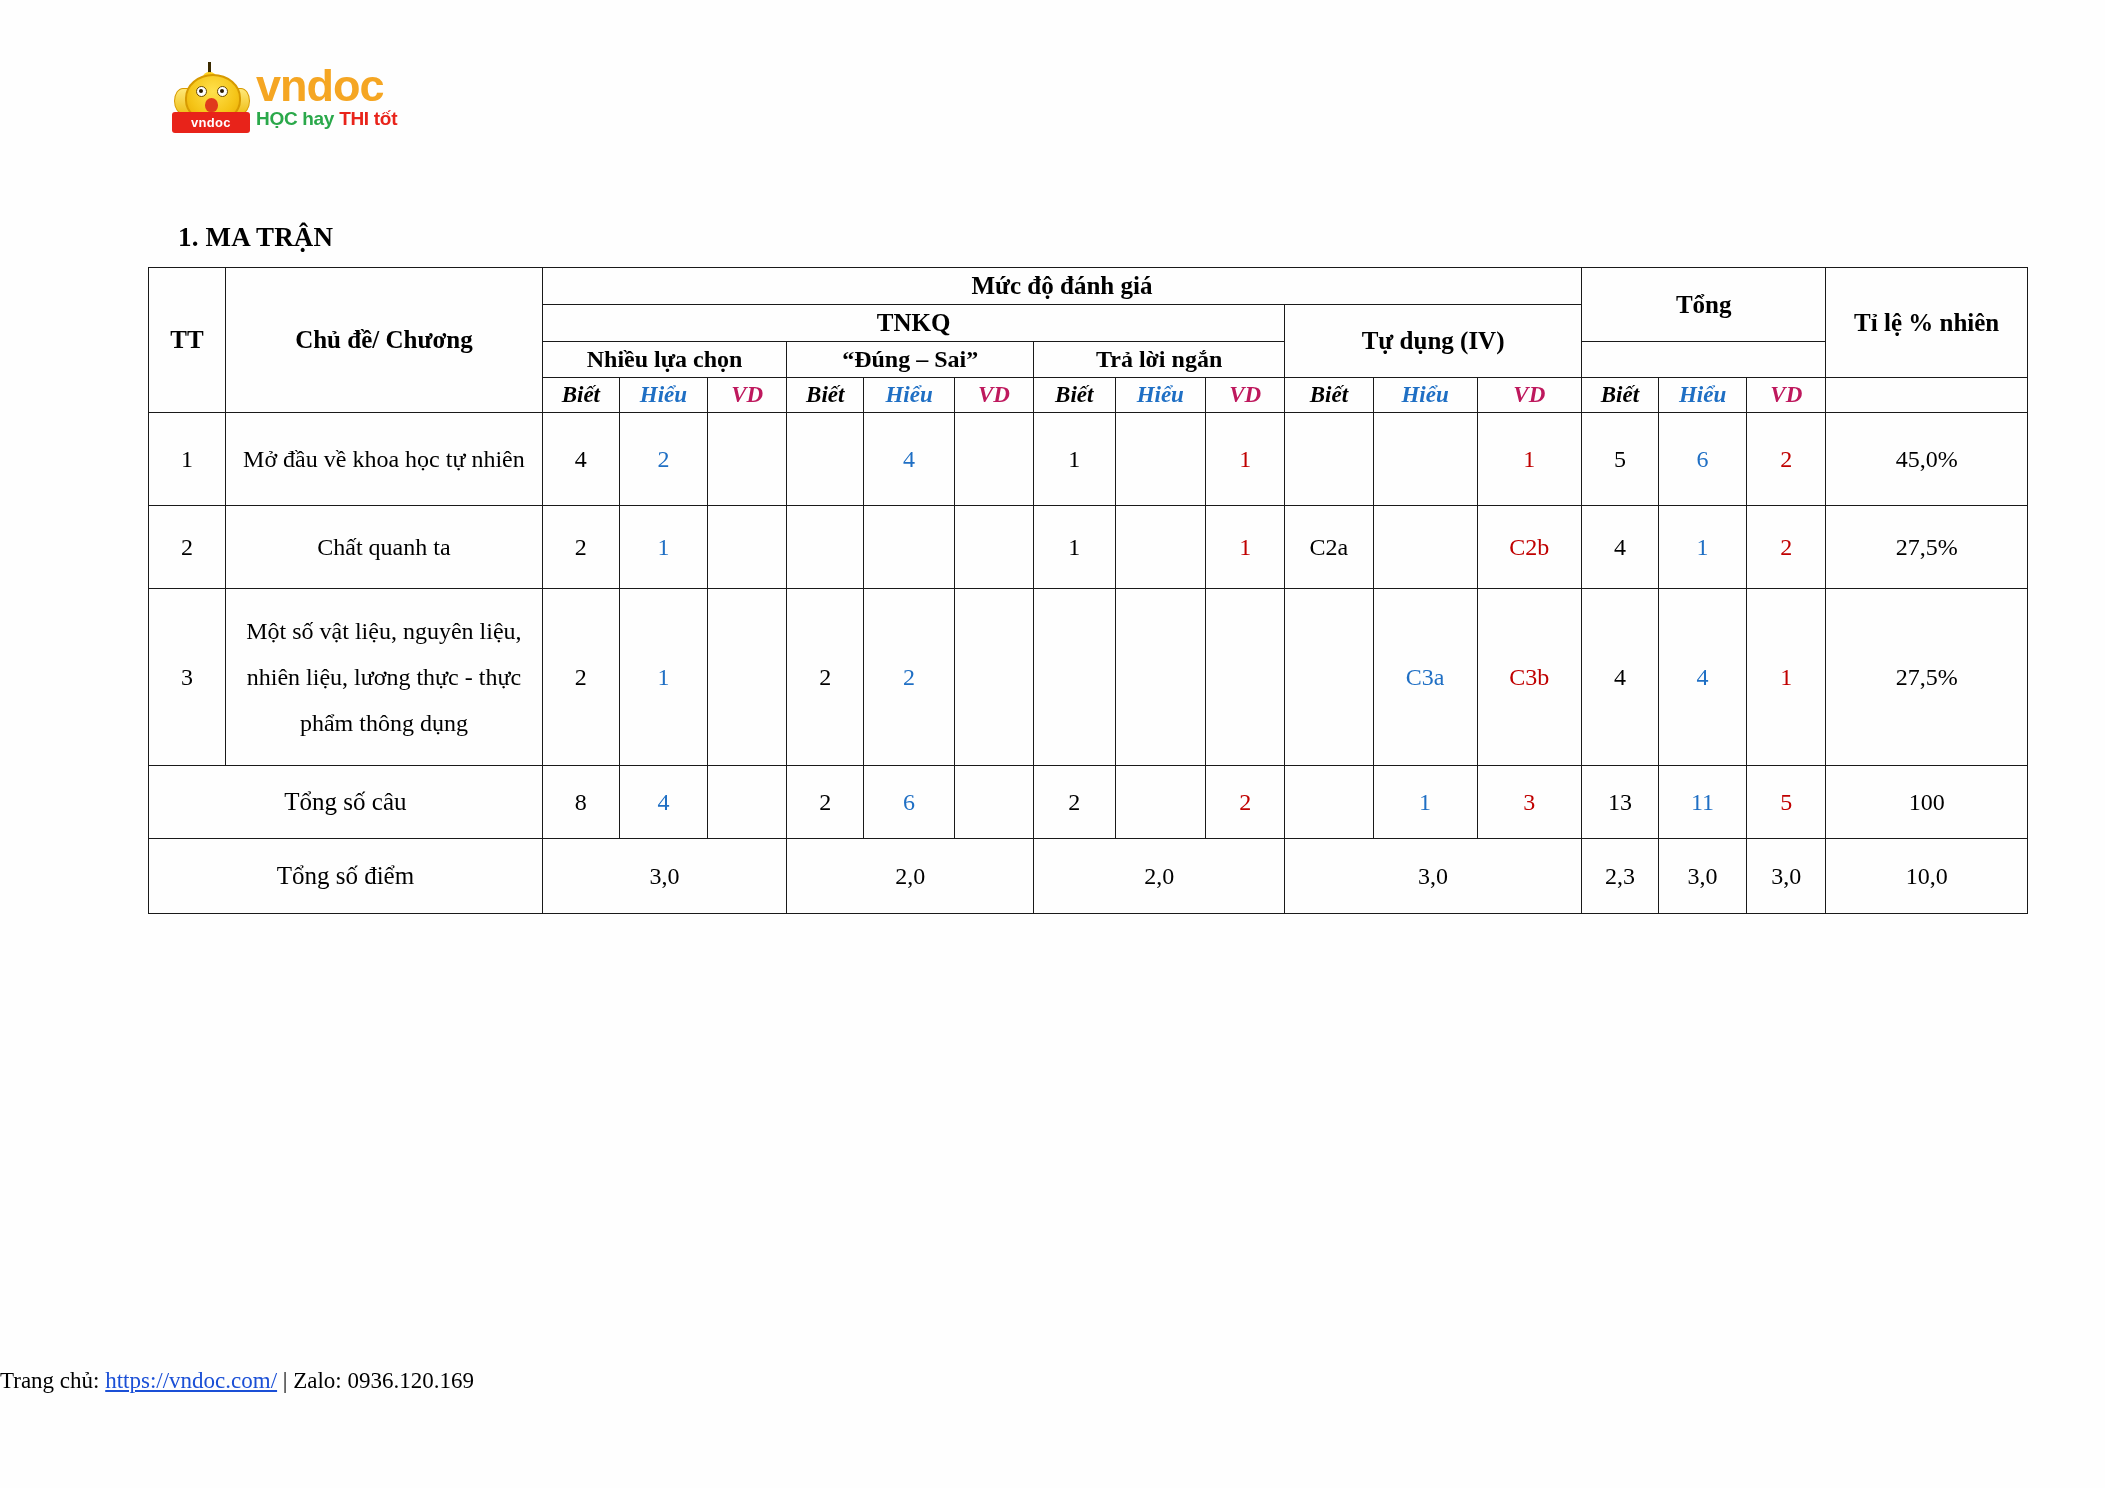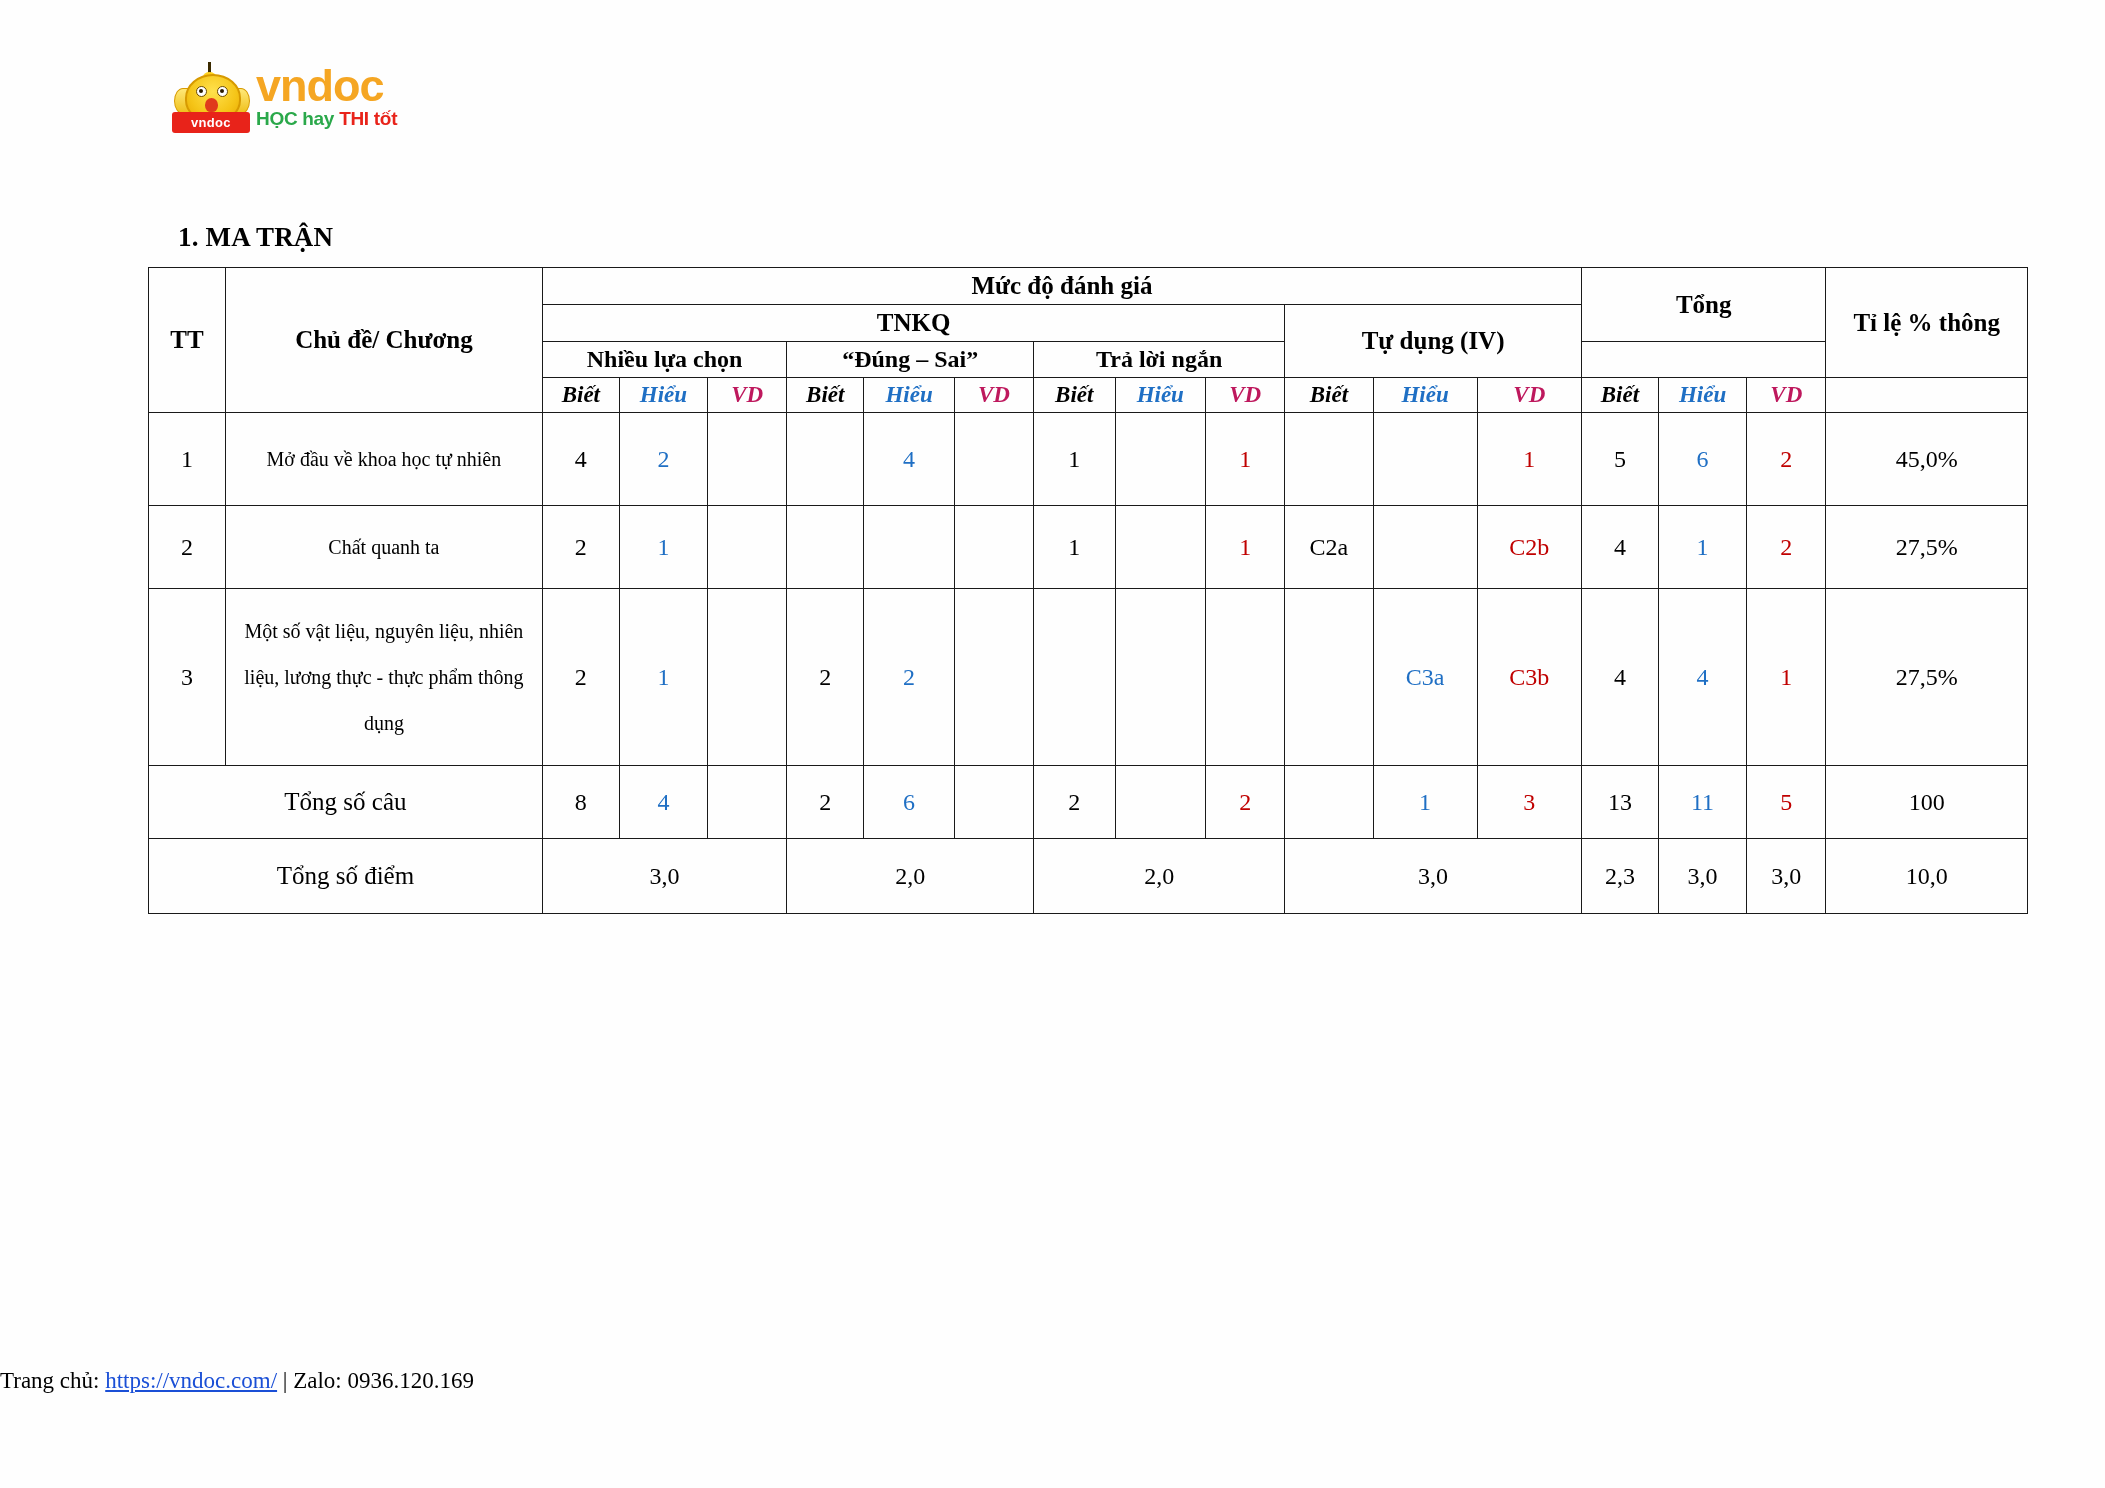--- a/index.html
+++ b/index.html
@@ -185,21 +185,21 @@
   .lvl-biet { color: #000000; }
   .lvl-hieu { color: #1f6fc4; }
   .lvl-vd   { color: #be185d; }
 
   .v-black { color: #000000; }
   .v-blue  { color: #1f6fc4; }
   .v-red   { color: #c00000; }
 
   .topic {
     text-align: center;
-    font-size: 20px;
+    font-size: 24px;
     line-height: 46px;
     padding: 6px 14px;
   }
   .idx { font-weight: bold; font-size: 24px; }
   .totals-label { font-weight: bold; font-size: 25px; }
 
   .row1 td { height: 84px; }
   .row2 td { height: 74px; }
   .row3 td { height: 168px; }
   .rowt  td { height: 64px; }
@@ -268,21 +268,21 @@
         <col style="width:78px">
         <col style="width:70px">
       <col style="width:178px">
     </colgroup>
     <thead>
       <tr>
         <th rowspan="4" class="hdr-mid">TT</th>
         <th rowspan="4" class="hdr-mid">Chủ đề/ Chương</th>
         <th colspan="12" class="hdr-big">Mức độ đánh giá</th>
         <th colspan="3" rowspan="2" class="hdr-mid">Tổng</th>
-        <th rowspan="3" class="hdr-mid">Tỉ lệ % thông</th>
+        <th rowspan="3" class="hdr-mid">Tỉ lệ % nhiên</th>
       </tr>
       <tr>
         <th colspan="9" class="hdr-mid">TNKQ</th>
         <th colspan="3" rowspan="2" class="hdr-mid">Tự dụng (IV)</th>
       </tr>
       <tr>
         <th colspan="3" class="hdr-sub">Nhiều lựa chọn</th>
         <th colspan="3" class="hdr-sub">“Đúng – Sai”</th>
         <th colspan="3" class="hdr-sub">Trả lời ngắn</th>
         <th colspan="3"></th>

